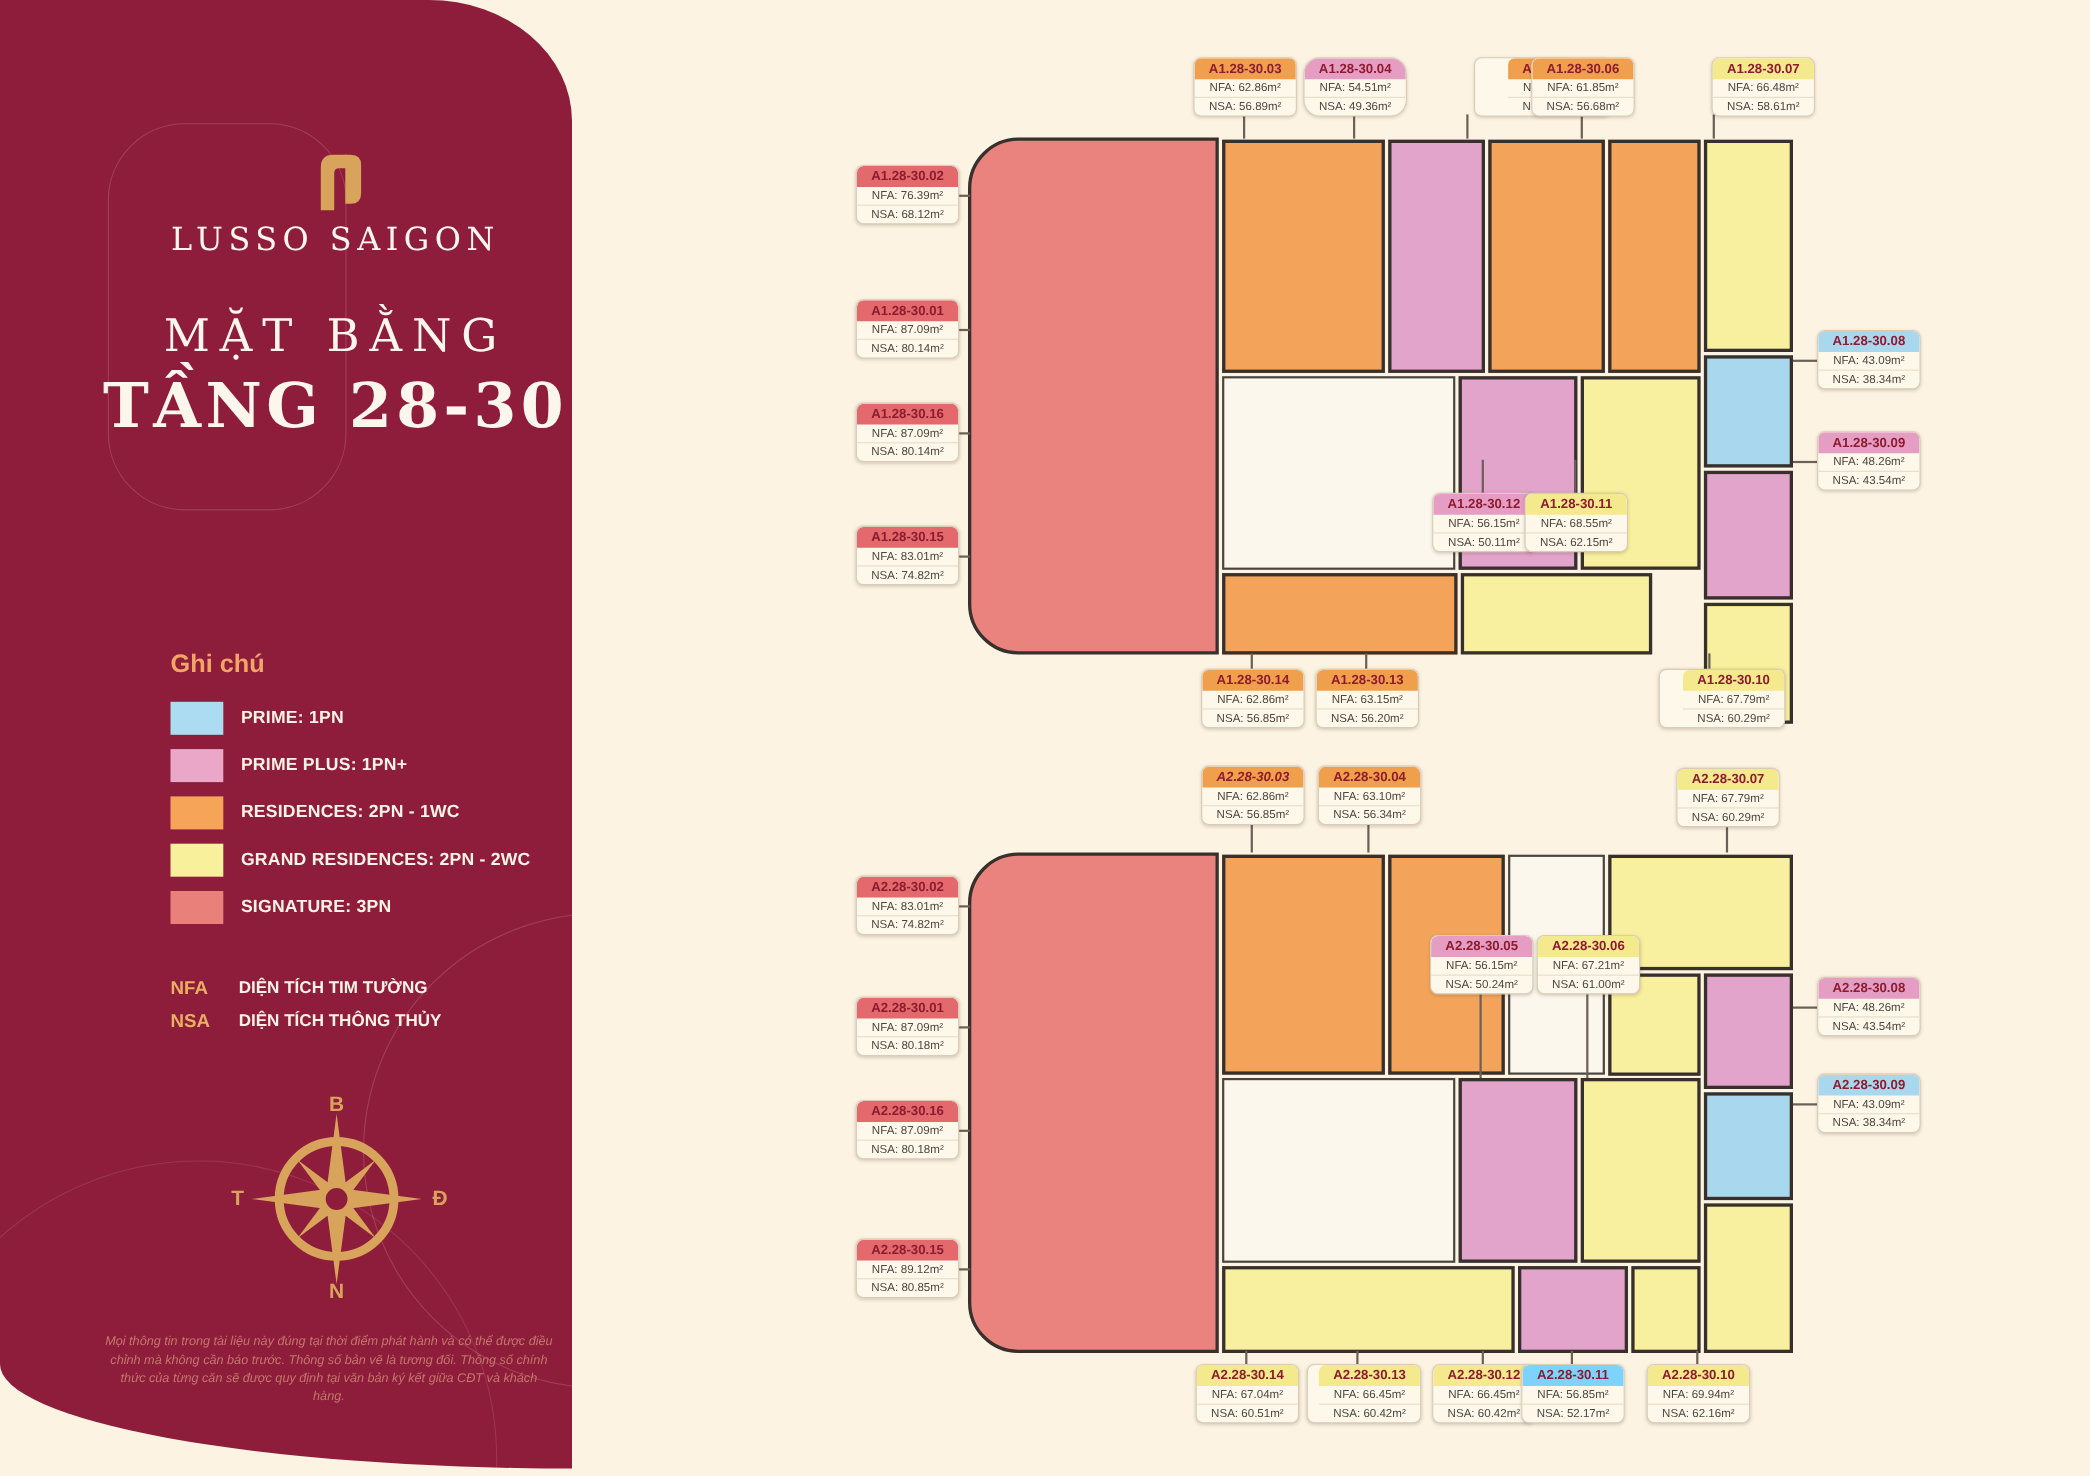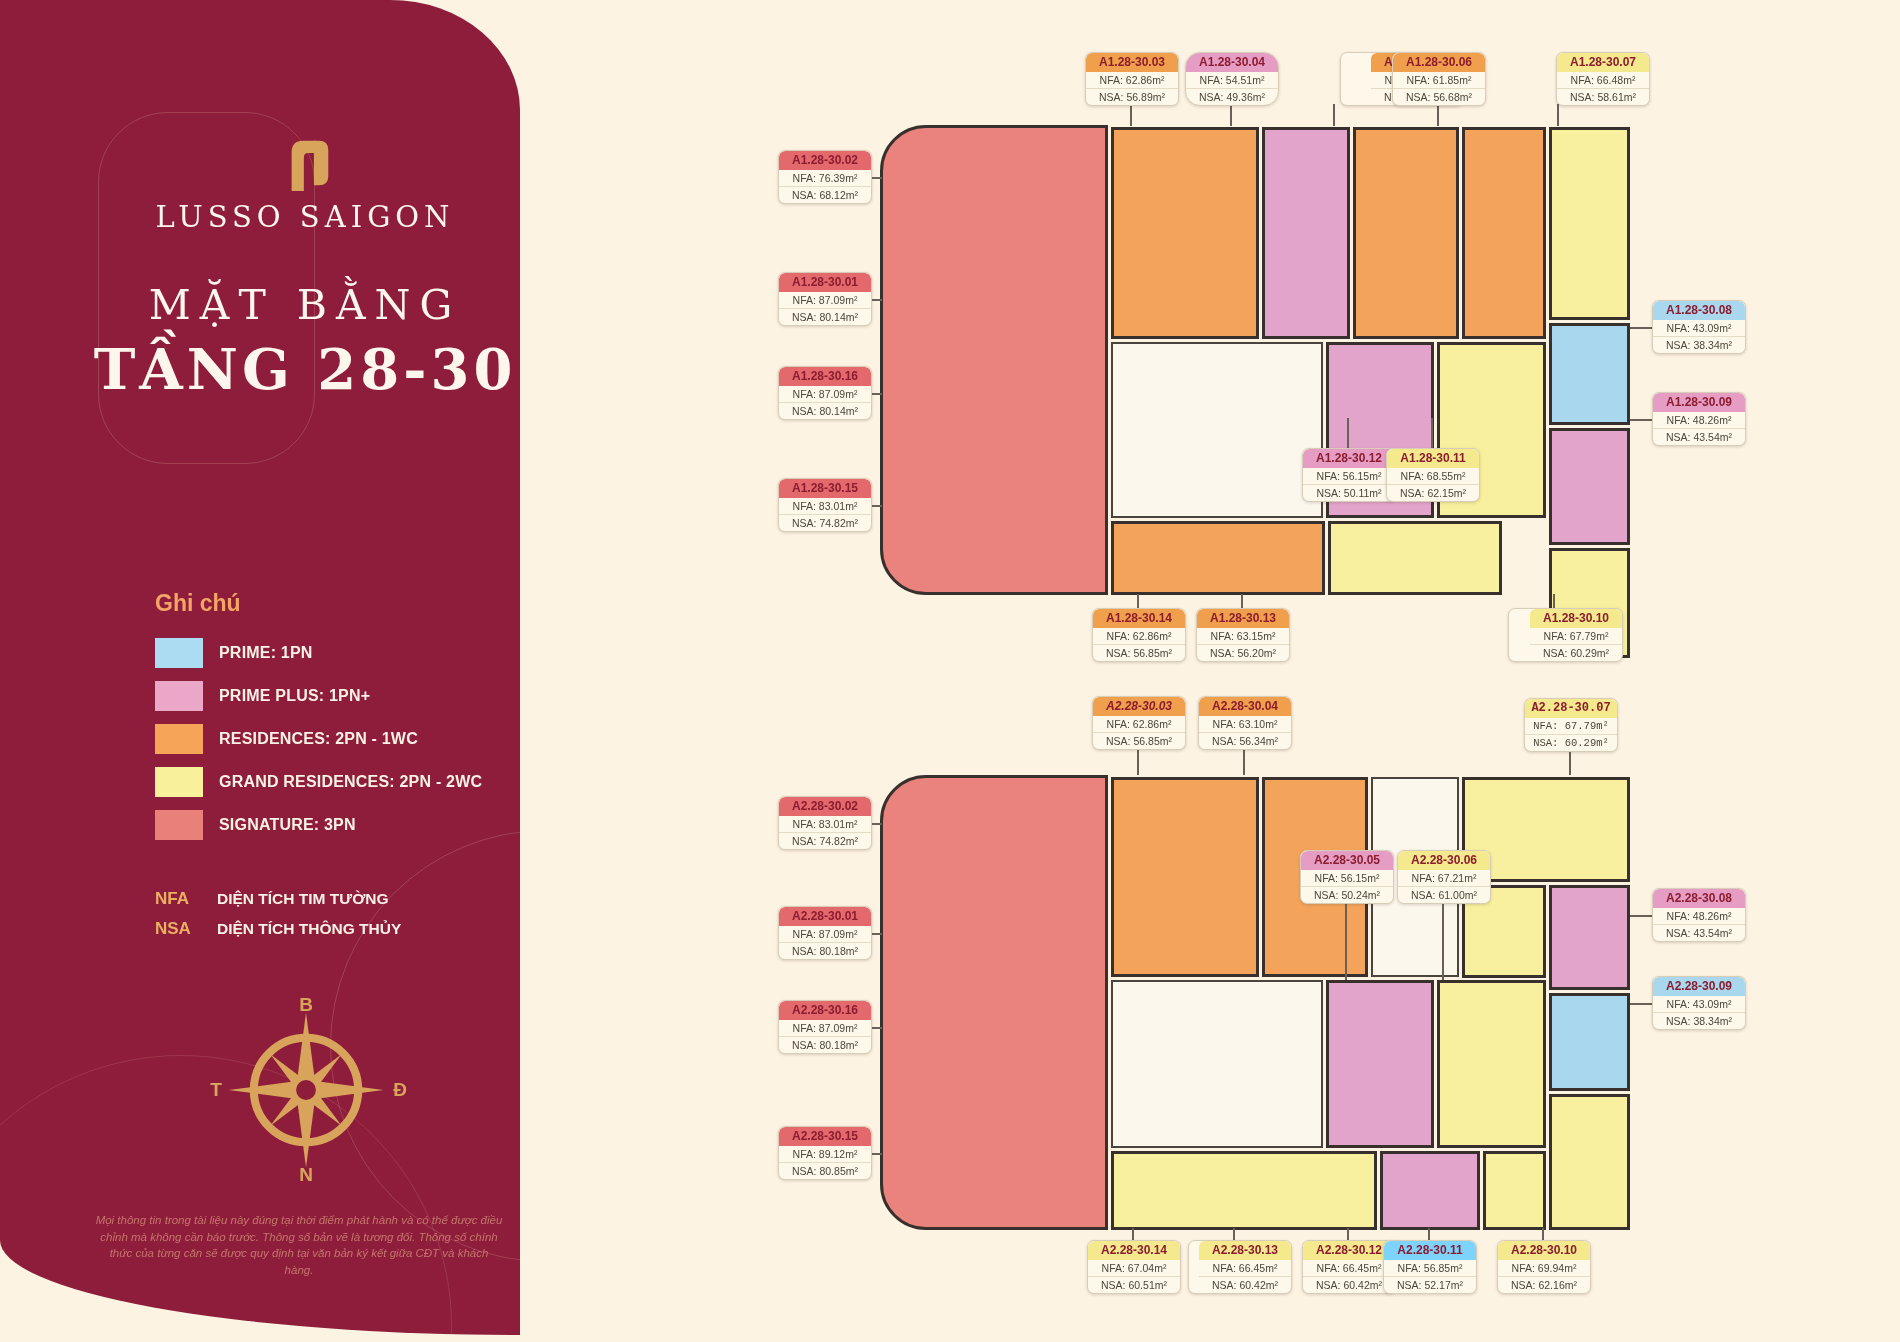--- a/index.html
+++ b/index.html
@@ -259,21 +259,21 @@
         <div class="rw first">NFA: 62.86m²</div>
         <div class="rw">NSA: 56.85m²</div>
       </div>
       <div class="conn" style="left: 1243px; top: 748px; width: 2px; height: 27px;"></div>
       <div class="unit-card" style="left: 1198px; top: 696px;">
         <div class="hd" style="background: rgb(240, 159, 76);">A2.28-30.04</div>
         <div class="rw first">NFA: 63.10m²</div>
         <div class="rw">NSA: 56.34m²</div>
       </div>
       <div class="conn" style="left: 1569px; top: 750px; width: 2px; height: 25px;"></div>
-      <div class="unit-card" style="left: 1524px; top: 698px; font-family: Liberation Mono, monospace;">
+      <div class="unit-card" style="left: 1524px; top: 698px;">
         <div class="hd" style="background: rgb(245, 233, 141);">A2.28-30.07</div>
         <div class="rw first">NFA: 67.79m²</div>
         <div class="rw">NSA: 60.29m²</div>
       </div>
       <div class="conn" style="left: 870px; top: 823px; width: 12px; height: 2px;"></div>
       <div class="unit-card" style="left: 778px; top: 796px;">
         <div class="hd" style="background: rgb(227, 105, 109);">A2.28-30.02</div>
         <div class="rw first">NFA: 83.01m²</div>
         <div class="rw">NSA: 74.82m²</div>
       </div>

